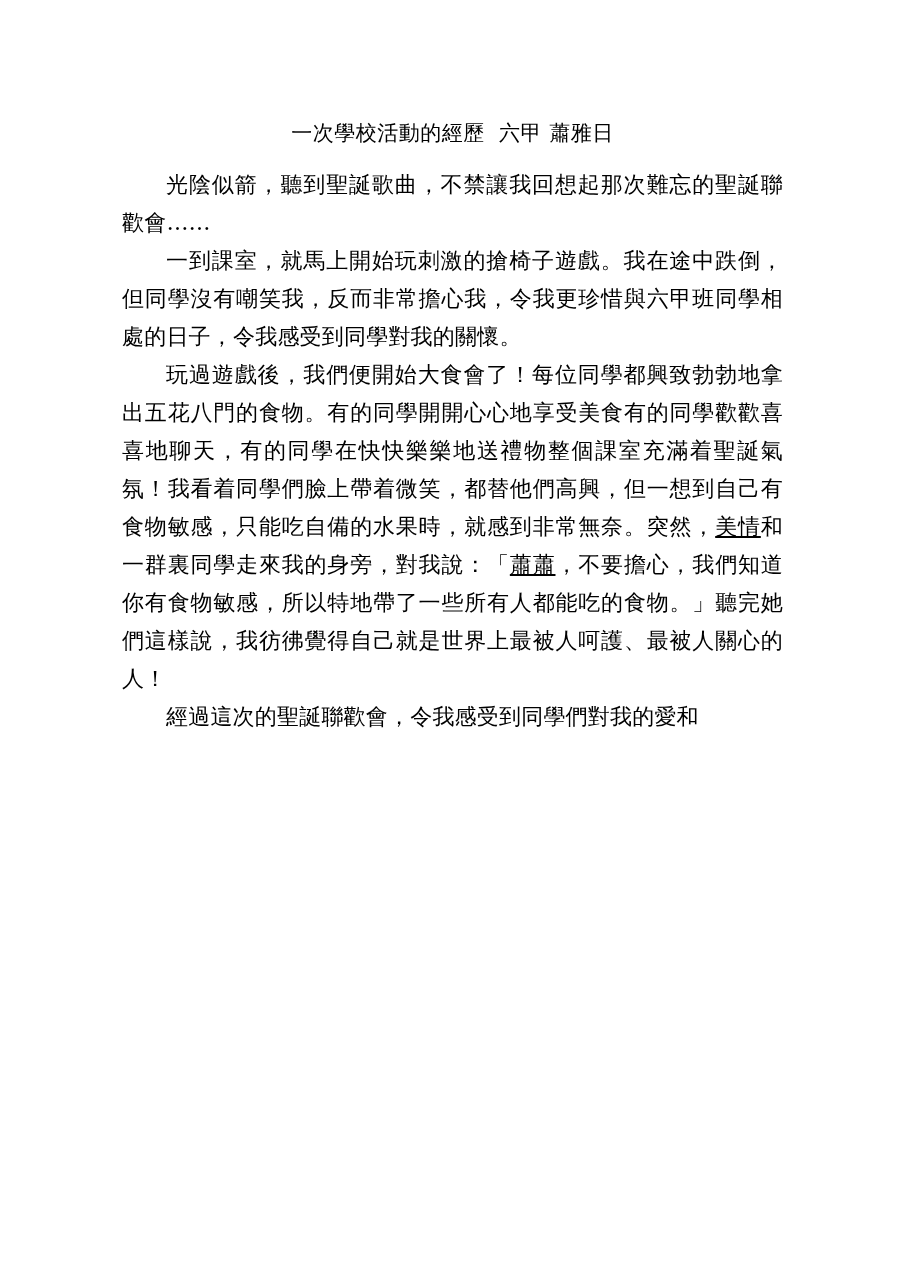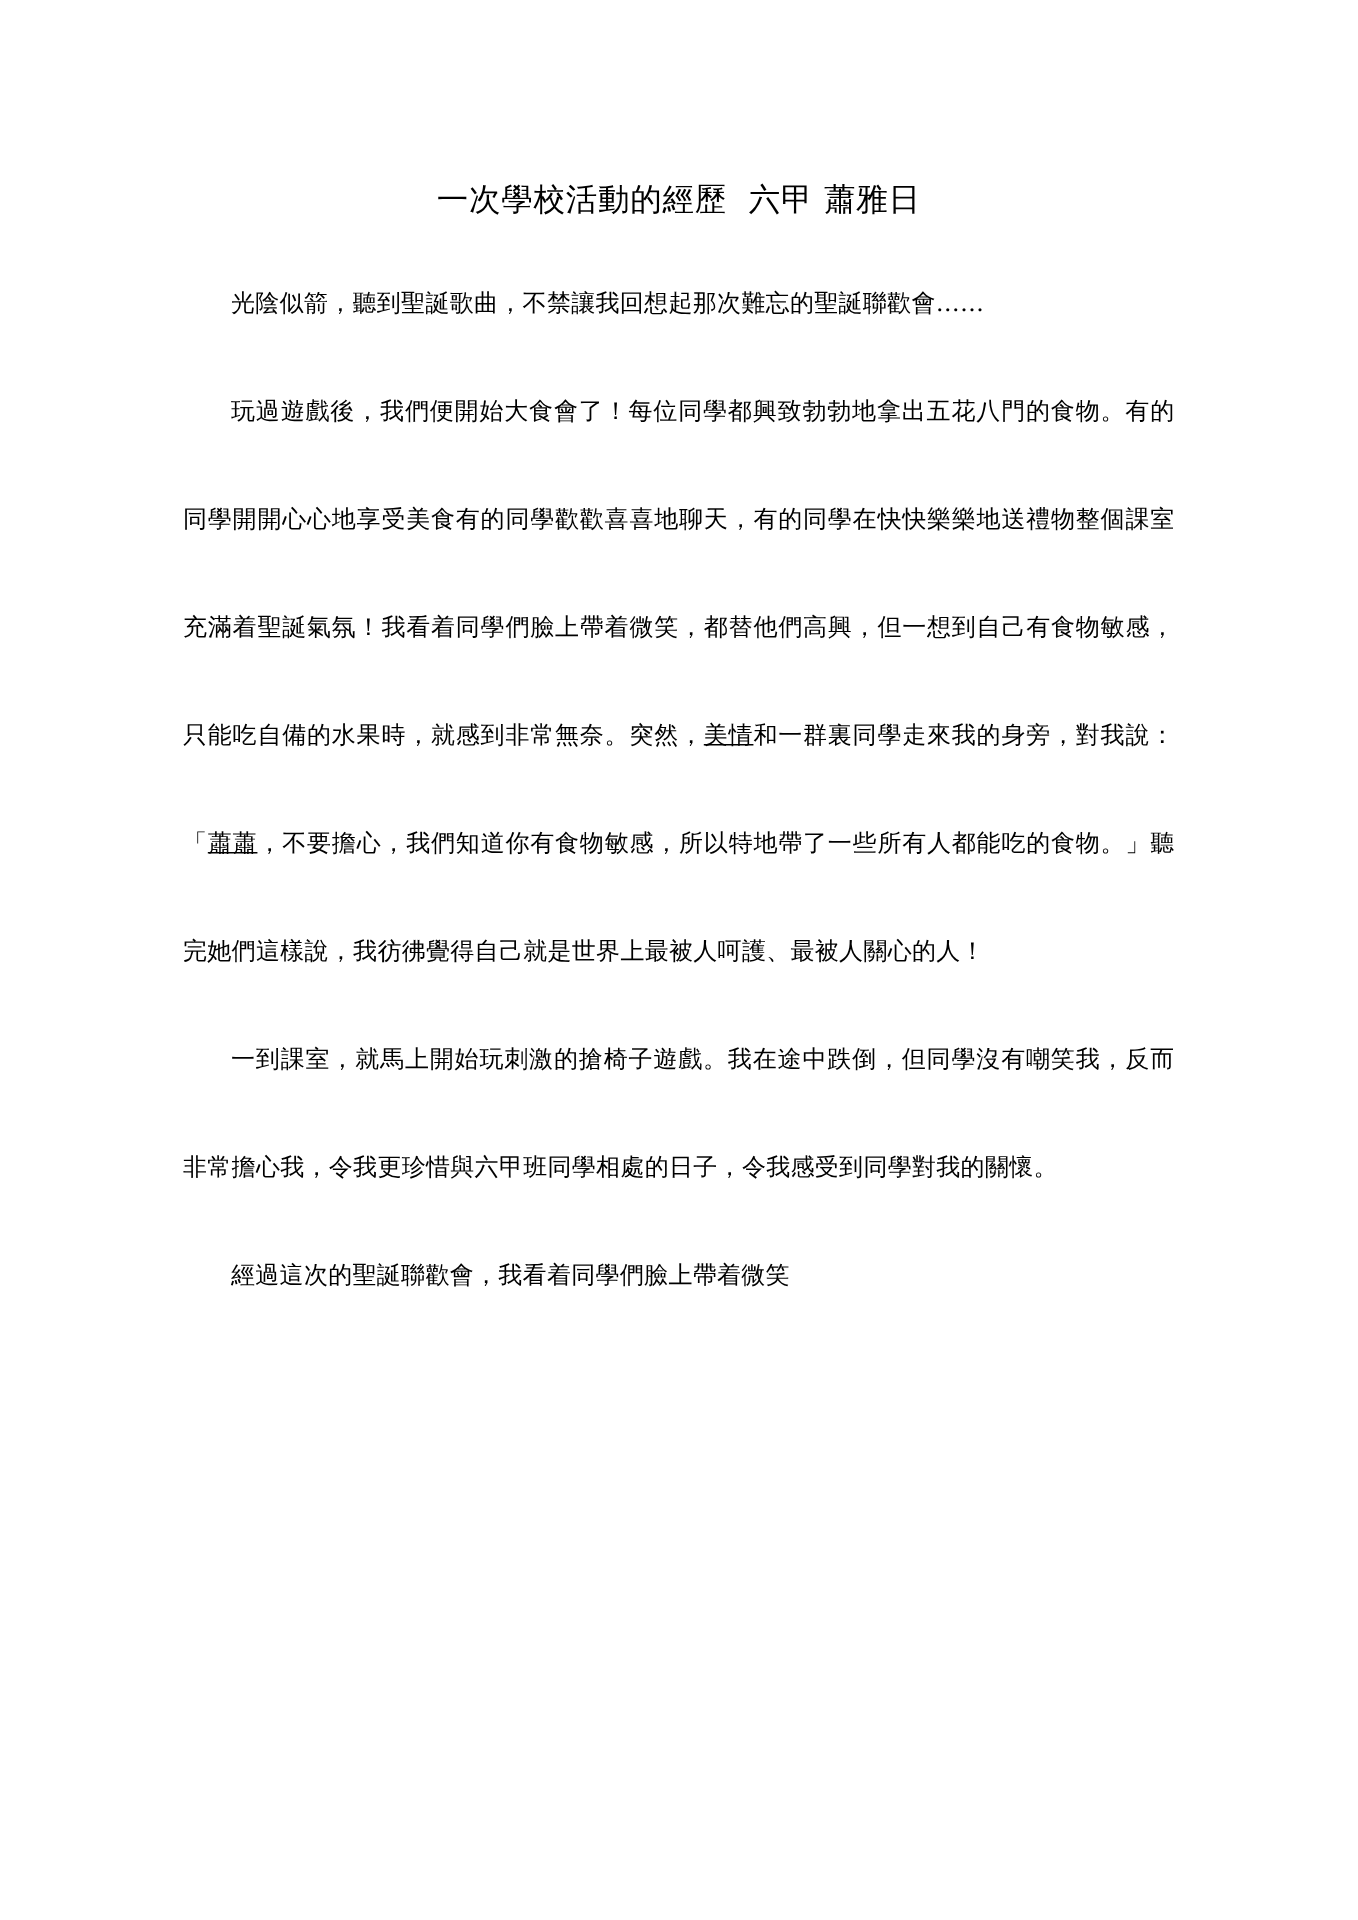--- a/index.html
+++ b/index.html
@@ -24,36 +24,36 @@
   }
   .doc-title {
     text-align: center;
     font-size: 21px;
     line-height: 1.5;
     letter-spacing: 0.5px;
     margin: 0 0 16px 0;
     white-space: pre;
   }
   .para {
-    font-size: 16px;
-    line-height: 72px;
+    font-size: 22px;
+    line-height: 38px;
     text-align: justify;
     text-justify: inter-ideograph;
     margin: 0;
     letter-spacing: 0.2px;
     text-indent: 2em;
   }
   .u {
     text-decoration: underline;
   }
 </style>
 </head>
 <body>
 
 <div class="page">
   <div class="doc-title">一次學校活動的經歷  六甲 蕭雅日</div>
   <div class="body-text">
     <p class="para"><span>光陰似箭，聽到聖誕歌曲，不禁讓我回想起那次難忘的聖誕聯歡會……</span></p>
+    <p class="para"><span>一到課室，就馬上開始玩刺激的搶椅子遊戲。我在途中跌倒，但同學沒有嘲笑我，反而非常擔心我，令我更珍惜與六甲班同學相處的日子，令我感受到同學對我的關懷。</span></p>
     <p class="para"><span>玩過遊戲後，我們便開始大食會了！每位同學都興致勃勃地拿出五花八門的食物。有的同學開開心心地享受美食有的同學歡歡喜喜地聊天，有的同學在快快樂樂地送禮物整個課室充滿着聖誕氣氛！我看着同學們臉上帶着微笑，都替他們高興，但一想到自己有食物敏感，只能吃自備的水果時，就感到非常無奈。突然，</span><span class="u">美情</span><span>和一群裏同學走來我的身旁，對我說：「</span><span class="u">蕭蕭</span><span>，不要擔心，我們知道你有食物敏感，所以特地帶了一些所有人都能吃的食物。」聽完她們這樣說，我彷彿覺得自己就是世界上最被人呵護、最被人關心的人！</span></p>
-    <p class="para"><span>一到課室，就馬上開始玩刺激的搶椅子遊戲。我在途中跌倒，但同學沒有嘲笑我，反而非常擔心我，令我更珍惜與六甲班同學相處的日子，令我感受到同學對我的關懷。</span></p>
-    <p class="para"><span>經過這次的聖誕聯歡會，我看着同學們臉上帶着微笑</span></p>
+    <p class="para"><span>經過這次的聖誕聯歡會，令我感受到同學們對我的愛和</span></p>
   </div>
 </div>
 
 </body></html>

